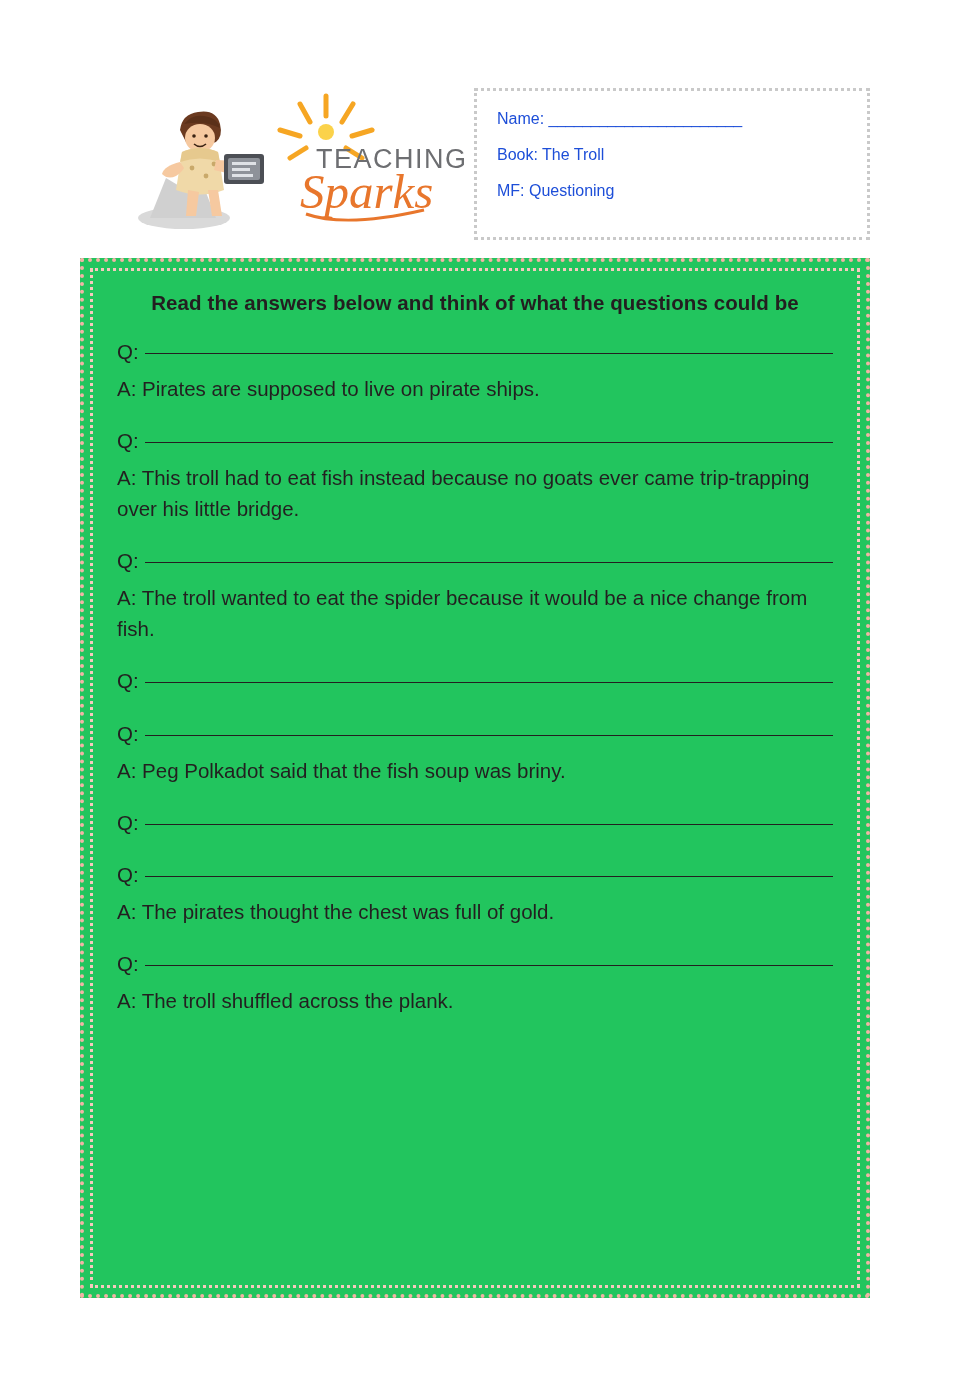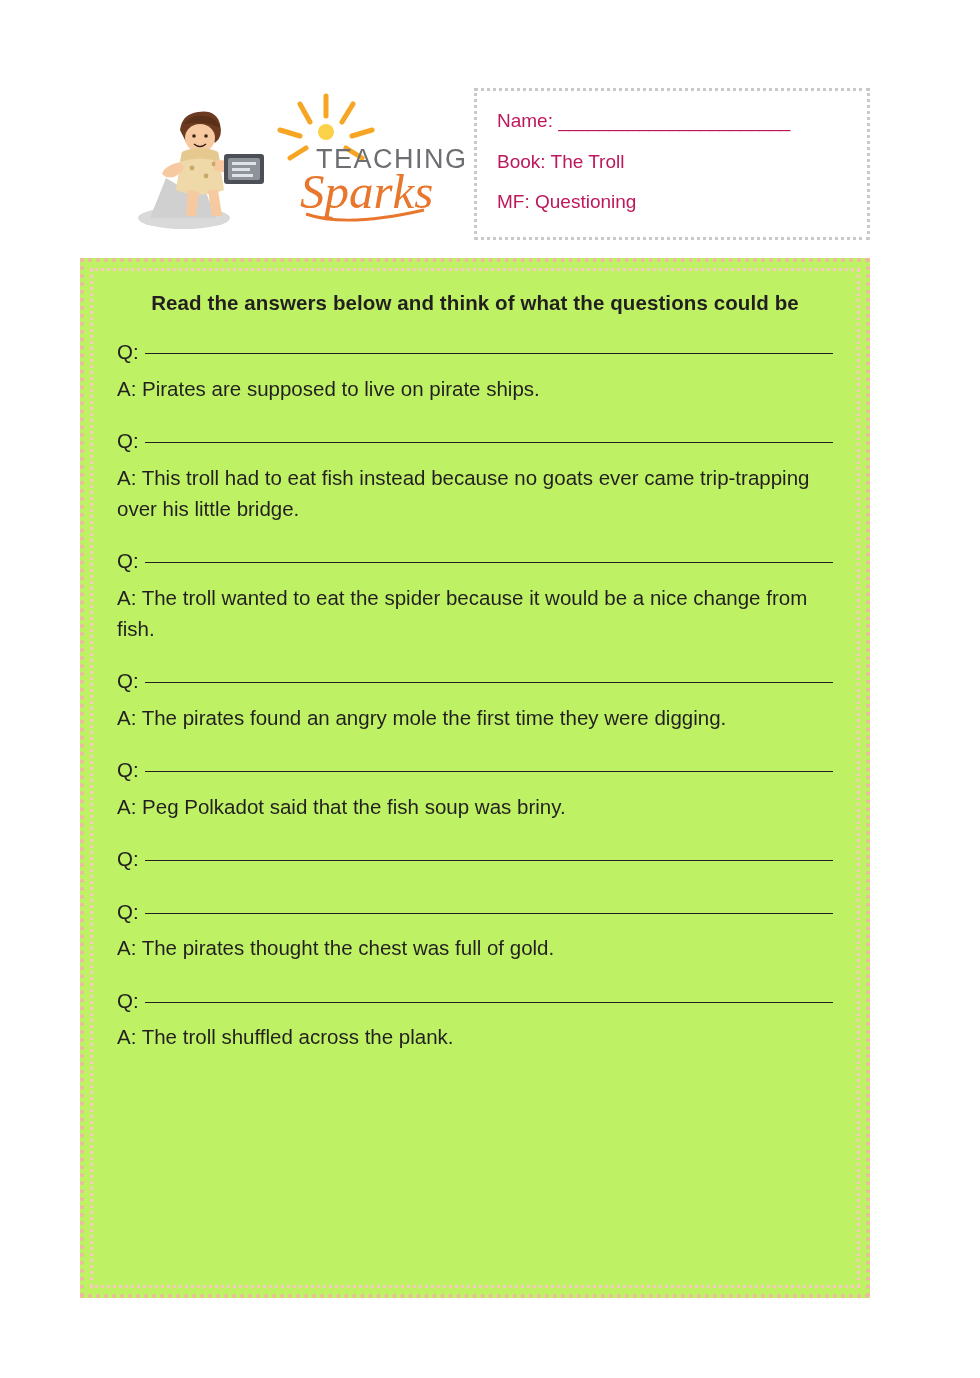--- a/index.html
+++ b/index.html
@@ -45,40 +45,40 @@
     position: absolute;
     left: 474px;
     top: 18px;
     width: 396px;
     height: 152px;
     border: 3px dotted #c9c9c9;
     background: #ffffff;
     padding: 16px 20px 0 20px;
   }
   .info-line {
-    font-size: 19px;
+    font-size: 16px;
     line-height: 1.45;
-    color: #be185d;
+    color: #1d4ed8;
     white-space: nowrap;
     margin-bottom: 13px;
     font-family: "Liberation Sans", sans-serif;
   }
   .info-line .blank {
     letter-spacing: -0.5px;
   }
 
   
   .sheet {
     position: absolute;
     left: 80px;
     top: 258px;
     width: 790px;
     height: 1040px;
     border: 4px dotted #f3b3a6;
-    background: #bef264;
+    background: #22c55e;
     padding: 0;
   }
   .sheet-inner {
     position: absolute;
     left: 6px;
     top: 6px;
     right: 6px;
     bottom: 6px;
     border: 3px dotted #f8c9bf;
     padding: 18px 24px 0 24px;
@@ -216,21 +216,20 @@
         <div class="q-line">
           <span>Q:</span><span class="rule"></span>
         </div>
         <div class="a-line">A: The troll wanted to eat the spider because it would be a nice change from fish.</div>
       </div>
 
       <div class="qa-group">
         <div class="q-line">
           <span>Q:</span><span class="rule"></span>
         </div>
-        <div class="a-line">A: The pirates found an angry mole the first time they were digging.</div>
       </div>
 
       <div class="qa-group">
         <div class="q-line">
           <span>Q:</span><span class="rule"></span>
         </div>
         <div class="a-line">A: Peg Polkadot said that the fish soup was briny.</div>
       </div>
 
       <div class="qa-group">

